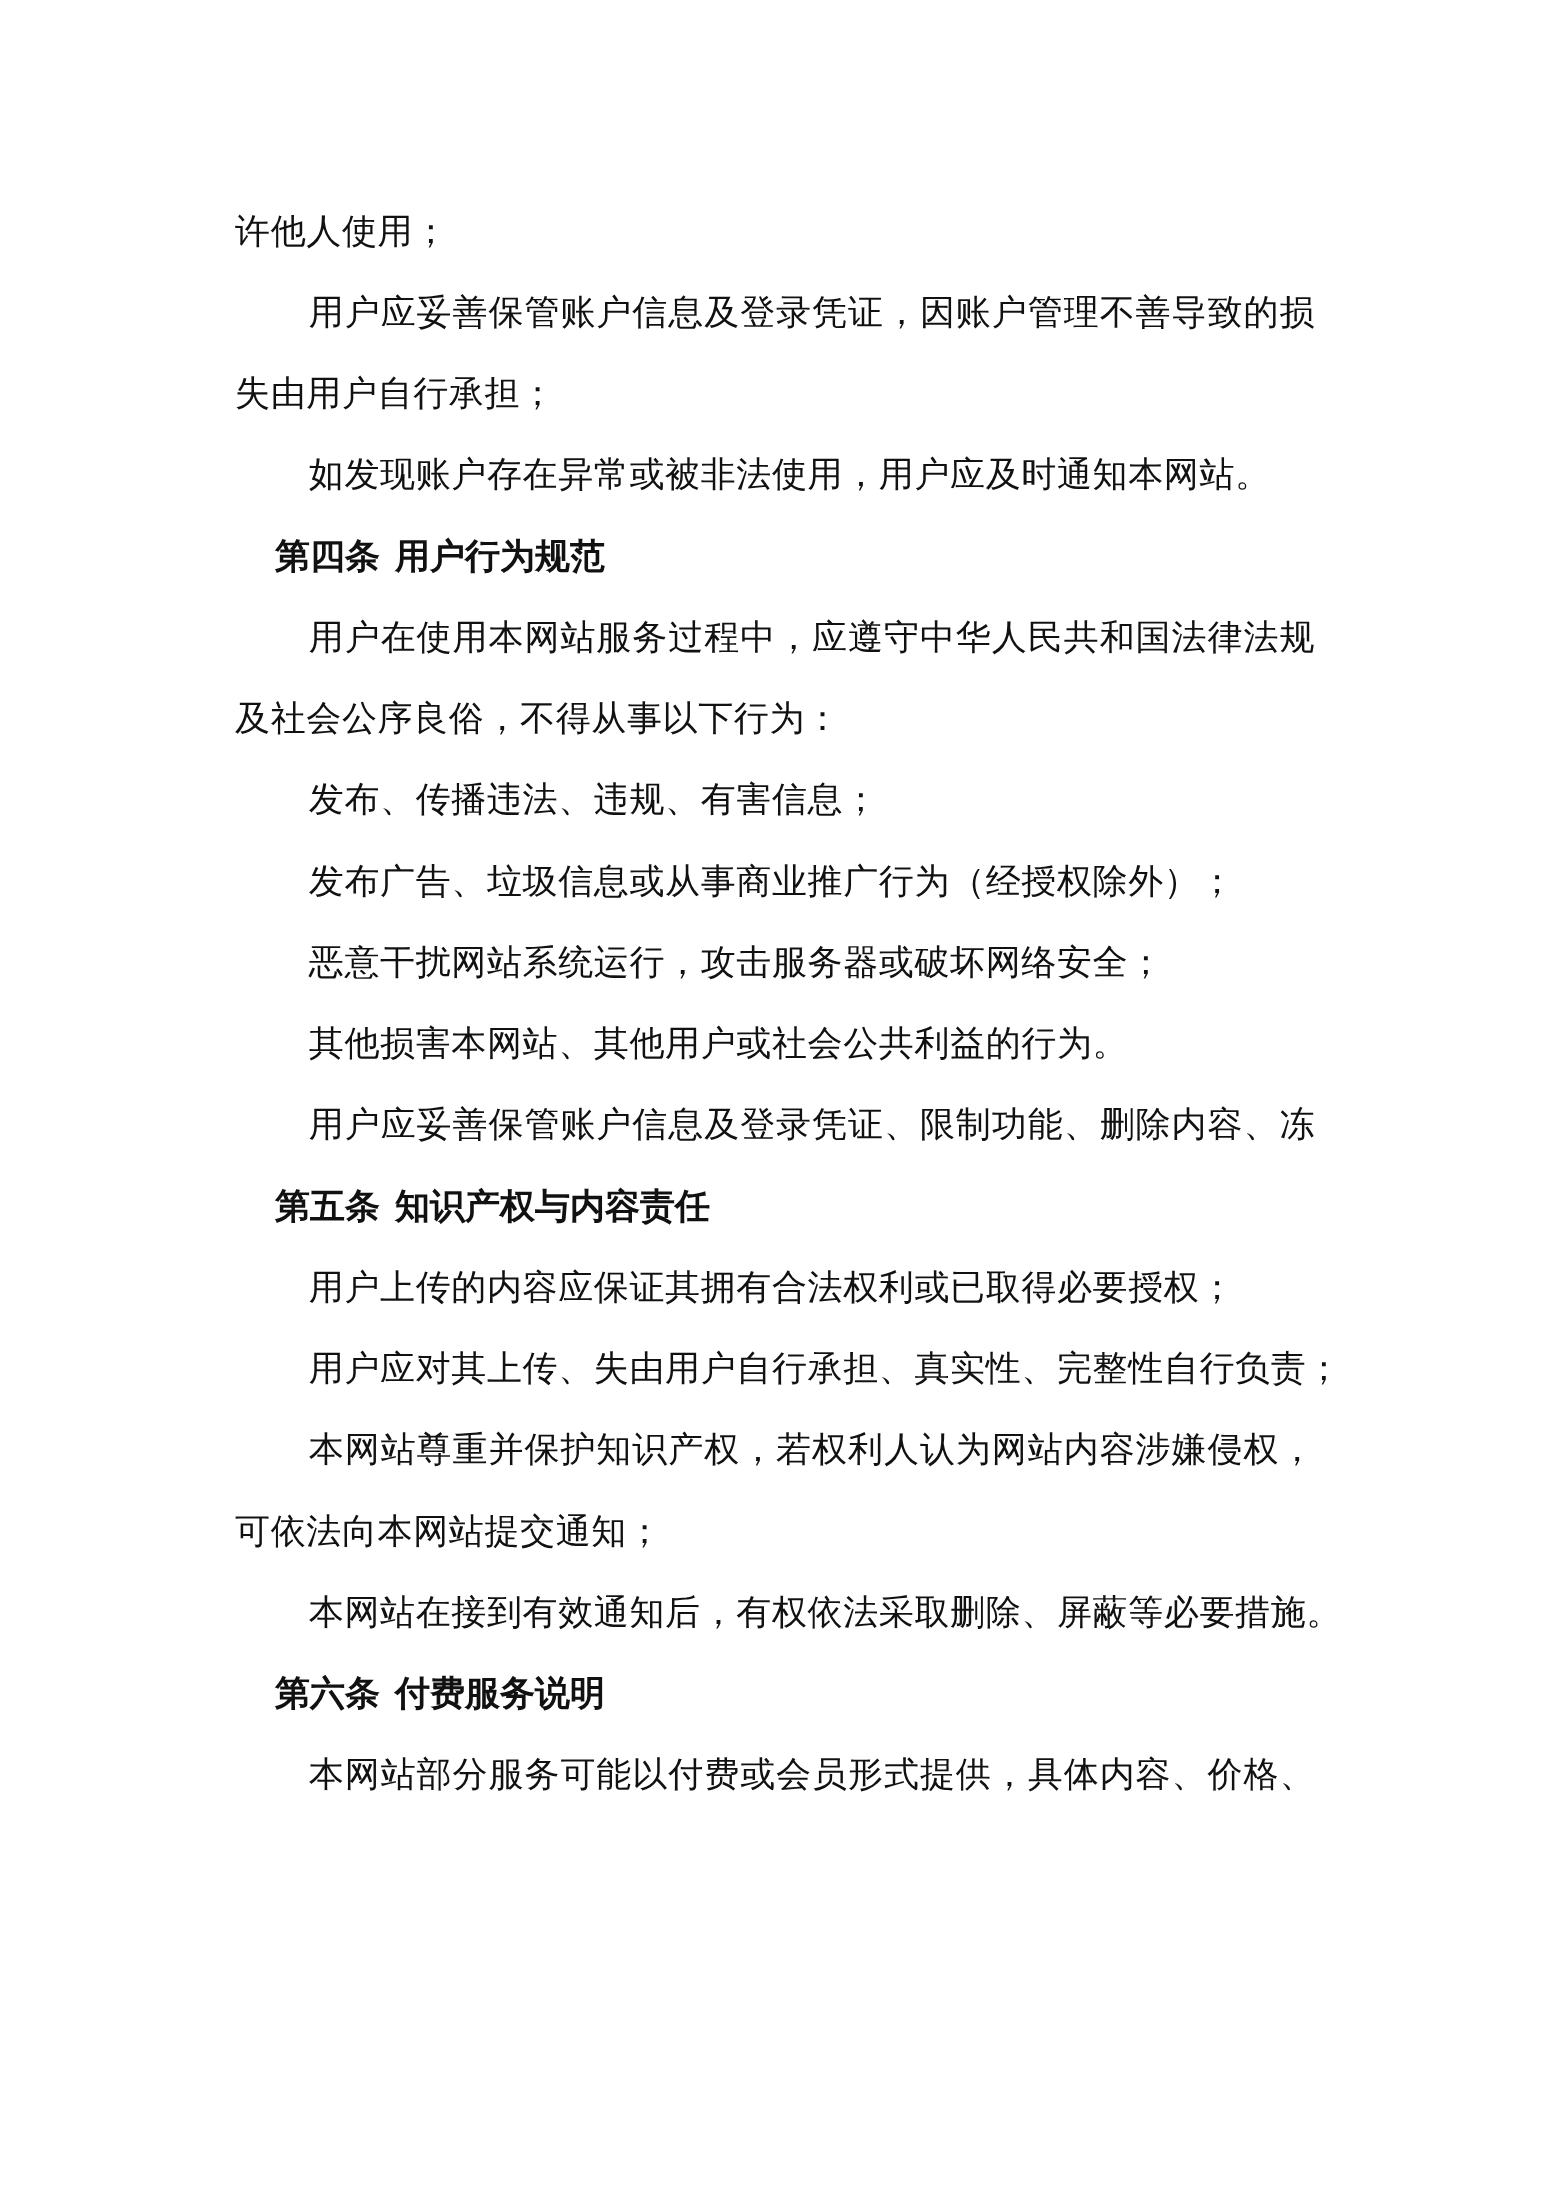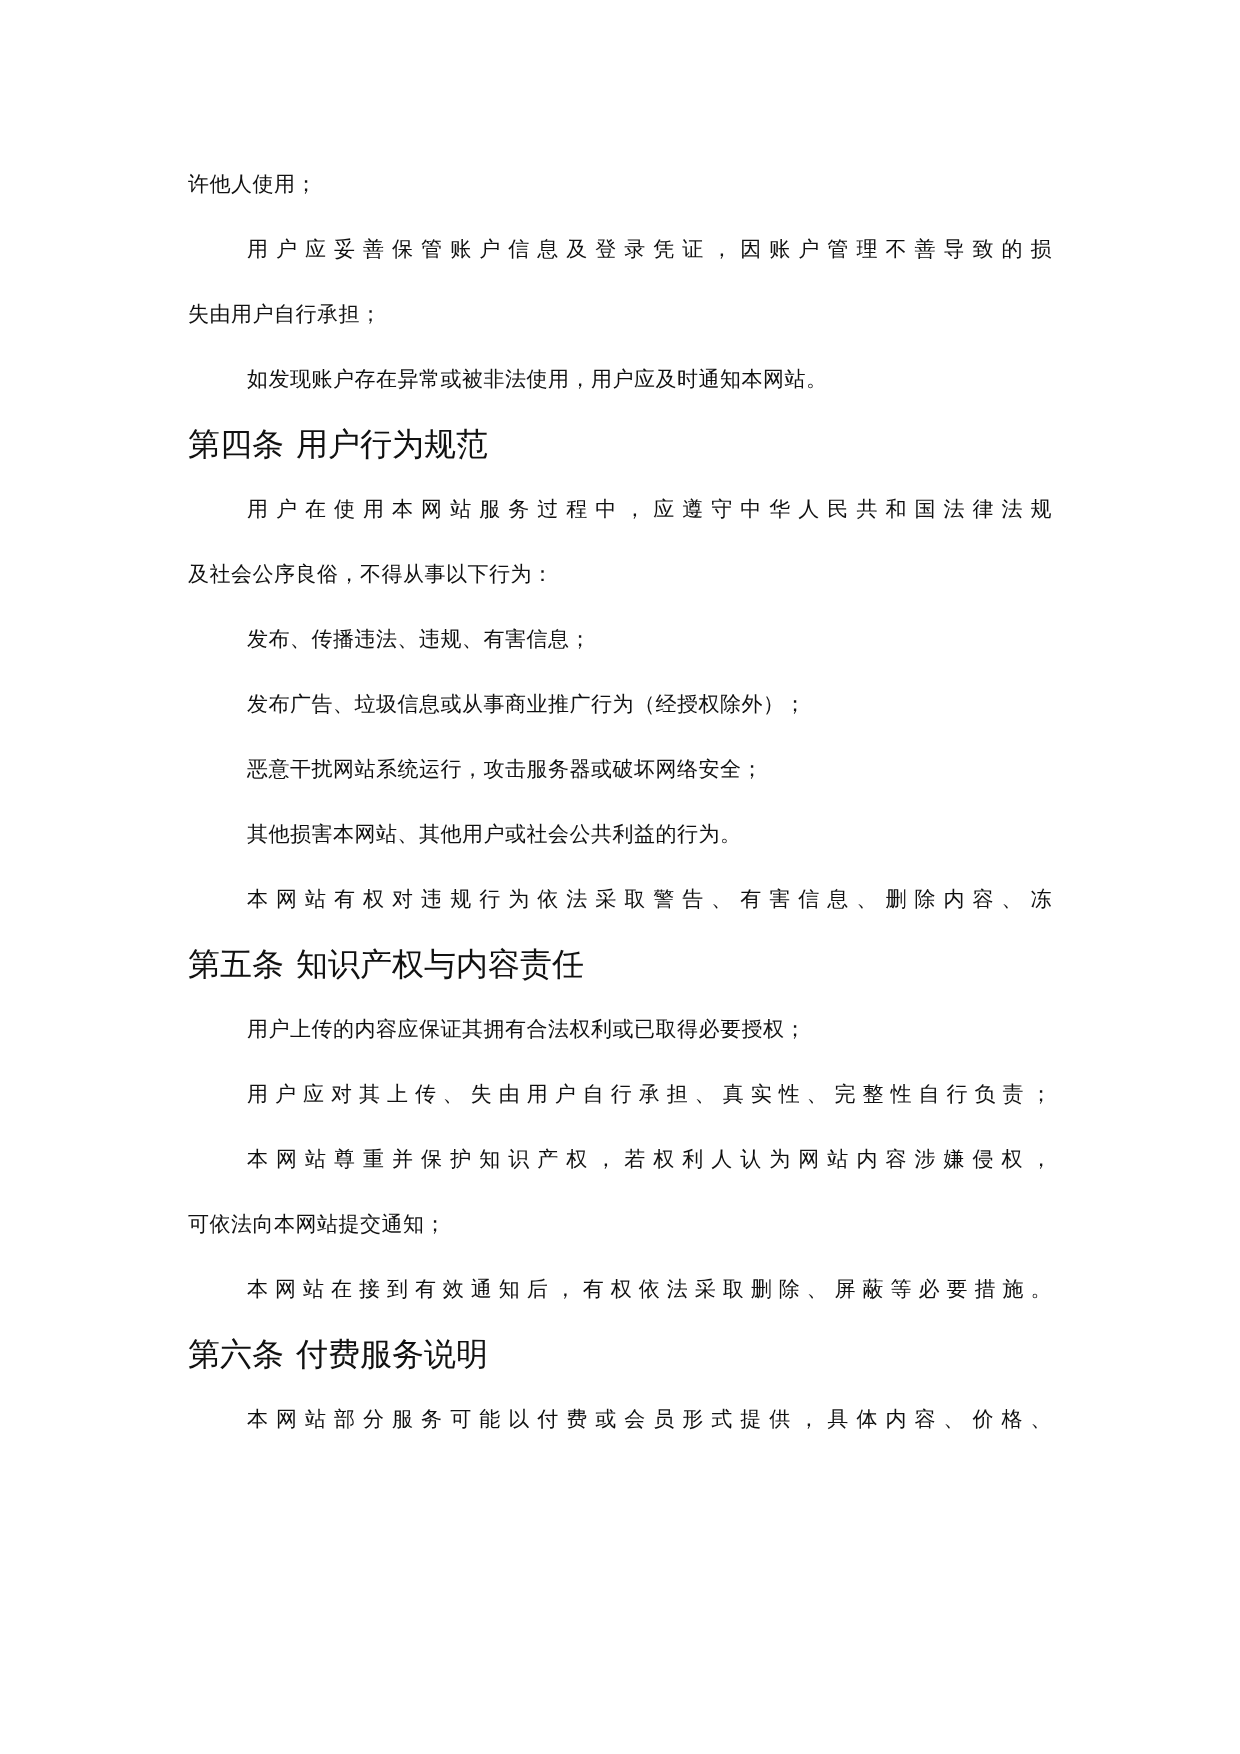--- a/index.html
+++ b/index.html
@@ -17,37 +17,38 @@
     }
     .page {
       position: absolute;
       left: 188px;
       top: 152px;
       width: 864px;
     }
     .line {
       height: 65px;
       line-height: 65px;
-      font-size: 21px;
+      font-size: 28px;
       white-space: nowrap;
       overflow: visible;
       letter-spacing: 0.5px;
     }
     .line.justify {
       text-align: justify;
       text-align-last: justify;
     }
     .line.indent {
       padding-left: 59px;
     }
     .line.heading {
       font-family: "DejaVu Sans", "Liberation Sans", sans-serif;
-      font-weight: normal;
-      font-size: 32px;
+      font-weight: bold;
+      font-size: 28px;
       letter-spacing: 0;
+      margin-left: 32px;
     }
     .heading .num {
       margin-right: 12px;
     }
   </style>
 </head>
 <body>
 
 <div class="page">
 
@@ -63,21 +64,21 @@
   </div>
 
   <div class="line indent justify">用户在使用本网站服务过程中，应遵守中华人民共和国法律法规</div>
   <div class="line">及社会公序良俗，不得从事以下行为：</div>
 
   <div class="line indent">发布、传播违法、违规、有害信息；</div>
   <div class="line indent">发布广告、垃圾信息或从事商业推广行为（经授权除外）；</div>
   <div class="line indent">恶意干扰网站系统运行，攻击服务器或破坏网络安全；</div>
   <div class="line indent">其他损害本网站、其他用户或社会公共利益的行为。</div>
 
-  <div class="line indent justify">本网站有权对违规行为依法采取警告、有害信息、删除内容、冻</div>
+  <div class="line indent justify">用户应妥善保管账户信息及登录凭证、限制功能、删除内容、冻</div>
 
   <div class="line heading">
     <span class="num">第五条</span><span>知识产权与内容责任</span>
   </div>
 
   <div class="line indent">用户上传的内容应保证其拥有合法权利或已取得必要授权；</div>
   <div class="line indent justify">用户应对其上传、失由用户自行承担、真实性、完整性自行负责；</div>
 
   <div class="line indent justify">本网站尊重并保护知识产权，若权利人认为网站内容涉嫌侵权，</div>
   <div class="line">可依法向本网站提交通知；</div>

